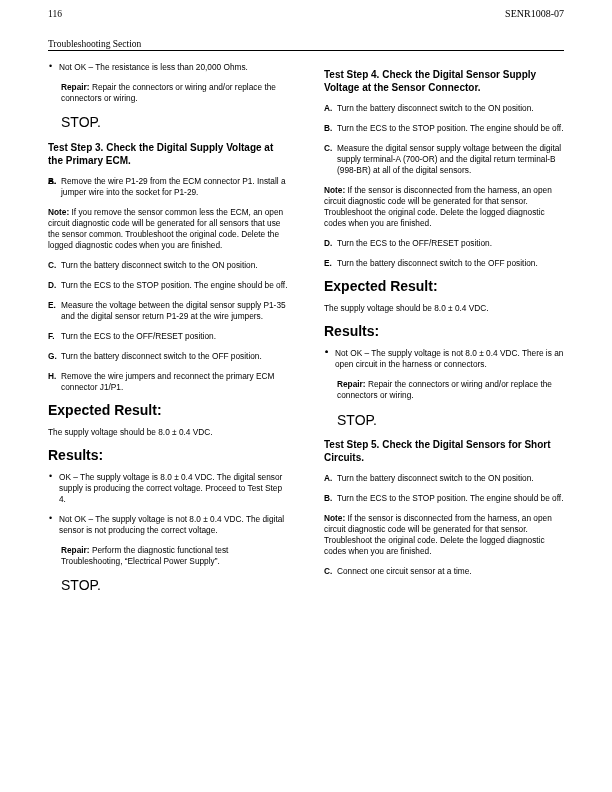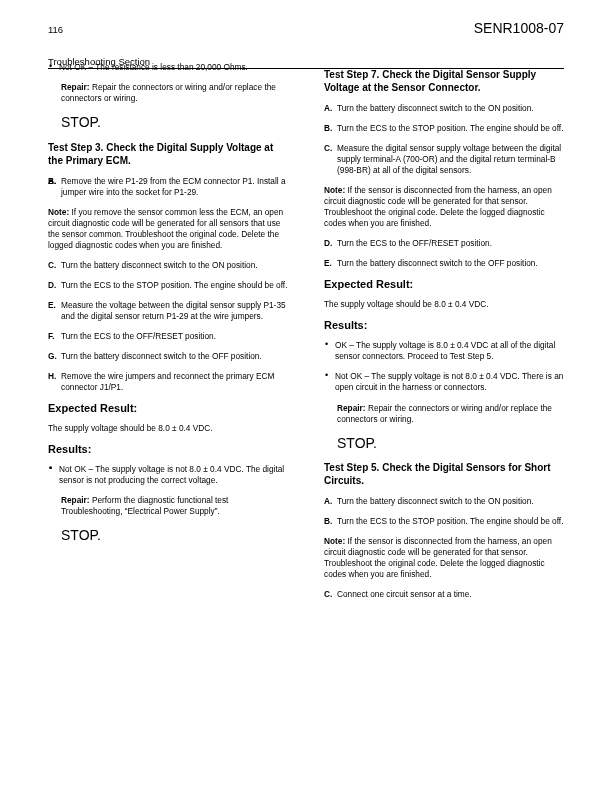--- a/index.html
+++ b/index.html
@@ -17,34 +17,35 @@
   }
   .page {
     position: absolute;
     left: 0; top: 0;
     width: 612px;
     height: 792px;
   }
   .header {
     position: absolute;
     left: 48px;
-    top: 20px;
+    top: 8px;
     width: 516px;
+    font-family: Liberation Serif, serif;
   }
   .header-row {
     display: flex;
     justify-content: space-between;
     align-items: baseline;
     font-size: 9.5px;
   }
   .header-page {
     font-size: 9.5px;
   }
   .header-doc {
-    font-size: 14px;
+    font-size: 10px;
   }
   .header-sub {
     font-size: 9.5px;
     margin-top: 20px;
   }
   .header-rule {
     border-bottom: 1px solid #000;
     margin-top: 1px;
   }
   .columns {
@@ -59,21 +60,21 @@
     width: 240px;
   }
   .heading {
     font-size: 10px;
     font-weight: bold;
     line-height: 1.3;
     margin-top: 6px;
     margin-bottom: 9px;
   }
   .subhead {
-    font-size: 11px;
+    font-size: 14px;
     font-weight: bold;
     margin-bottom: 9px;
   }
   .step {
     font-size: 8.3px;
     line-height: 1.33;
     margin-bottom: 9px;
     padding-left: 13px;
     position: relative;
   }
@@ -150,37 +151,37 @@
         <div class="note"><span class="nlbl">Note:</span><span> If you remove the sensor common less the ECM, an open circuit diagnostic code will be generated for all sensors that use the sensor common. Troubleshoot the original code. Delete the logged diagnostic codes when you are finished.</span></div>
         <div class="step"><span class="lbl">C.</span><span>Turn the battery disconnect switch to the ON position.</span></div>
         <div class="step"><span class="lbl">D.</span><span>Turn the ECS to the STOP position. The engine should be off.</span></div>
         <div class="step"><span class="lbl">E.</span><span>Measure the voltage between the digital sensor supply P1-35 and the digital sensor return P1-29 at the wire jumpers.</span></div>
         <div class="step"><span class="lbl">F.</span><span>Turn the ECS to the OFF/RESET position.</span></div>
         <div class="step"><span class="lbl">G.</span><span>Turn the battery disconnect switch to the OFF position.</span></div>
         <div class="step"><span class="lbl">H.</span><span>Remove the wire jumpers and reconnect the primary ECM connector J1/P1.</span></div>
         <div class="subhead">Expected Result:</div>
         <div class="plain">The supply voltage should be 8.0 ± 0.4 VDC.</div>
         <div class="subhead">Results:</div>
-        <div class="bullet"><span class="dot">•</span></div>
+        <div class="bullet"><span class="dot">•</span><span>OK  –  The supply voltage is 8.0 ± 0.4 VDC. The digital sensor supply is producing the correct voltage. Proceed to Test Step 4.</span></div>
         <div class="bullet"><span class="dot">•</span><span>Not OK  –  The supply voltage is not 8.0 ± 0.4 VDC. The digital sensor is not producing the correct voltage.</span></div>
         <div class="indent"><span class="ilbl">Repair:</span><span> Perform the diagnostic functional test Troubleshooting, “Electrical Power Supply”.</span></div>
         <div class="stop">STOP.</div>
       </div>
     <div class="col" id="right-col">
-        <div class="heading">Test Step 7. Check the Digital Sensor Supply Voltage at the Sensor Connector.</div>
+        <div class="heading">Test Step 4. Check the Digital Sensor Supply Voltage at the Sensor Connector.</div>
         <div class="step"><span class="lbl">A.</span><span>Turn the battery disconnect switch to the ON position.</span></div>
         <div class="step"><span class="lbl">B.</span><span>Turn the ECS to the STOP position. The engine should be off.</span></div>
         <div class="step"><span class="lbl">C.</span><span>Measure the digital sensor supply voltage between the digital supply terminal-A (700-OR) and the digital return terminal-B (998-BR) at all of the digital sensors.</span></div>
         <div class="note"><span class="nlbl">Note:</span><span> If the sensor is disconnected from the harness, an open circuit diagnostic code will be generated for that sensor. Troubleshoot the original code. Delete the logged diagnostic codes when you are finished.</span></div>
         <div class="step"><span class="lbl">D.</span><span>Turn the ECS to the OFF/RESET position.</span></div>
         <div class="step"><span class="lbl">E.</span><span>Turn the battery disconnect switch to the OFF position.</span></div>
         <div class="subhead">Expected Result:</div>
         <div class="plain">The supply voltage should be 8.0 ± 0.4 VDC.</div>
         <div class="subhead">Results:</div>
-        <div class="bullet"><span class="dot">•</span><span>OK  –  The supply voltage is 8.0 ± 0.4 VDC at all of the digital sensor connectors. Proceed to Test Step 5.</span></div>
+        <div class="bullet"><span class="dot">•</span></div>
         <div class="bullet"><span class="dot">•</span><span>Not OK  –  The supply voltage is not 8.0 ± 0.4 VDC. There is an open circuit in the harness or connectors.</span></div>
         <div class="indent"><span class="ilbl">Repair:</span><span> Repair the connectors or wiring and/or replace the connectors or wiring.</span></div>
         <div class="stop">STOP.</div>
         <div class="heading">Test Step 5. Check the Digital Sensors for Short Circuits.</div>
         <div class="step"><span class="lbl">A.</span><span>Turn the battery disconnect switch to the ON position.</span></div>
         <div class="step"><span class="lbl">B.</span><span>Turn the ECS to the STOP position. The engine should be off.</span></div>
         <div class="note"><span class="nlbl">Note:</span><span> If the sensor is disconnected from the harness, an open circuit diagnostic code will be generated for that sensor. Troubleshoot the original code. Delete the logged diagnostic codes when you are finished.</span></div>
         <div class="step"><span class="lbl">C.</span><span>Connect one circuit sensor at a time.</span></div>
       </div>
   </div>

